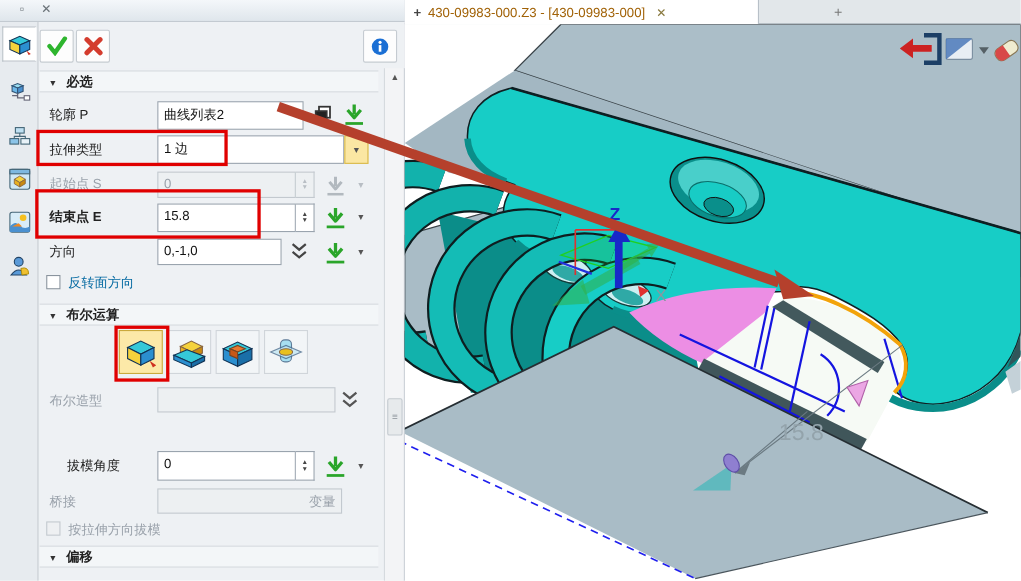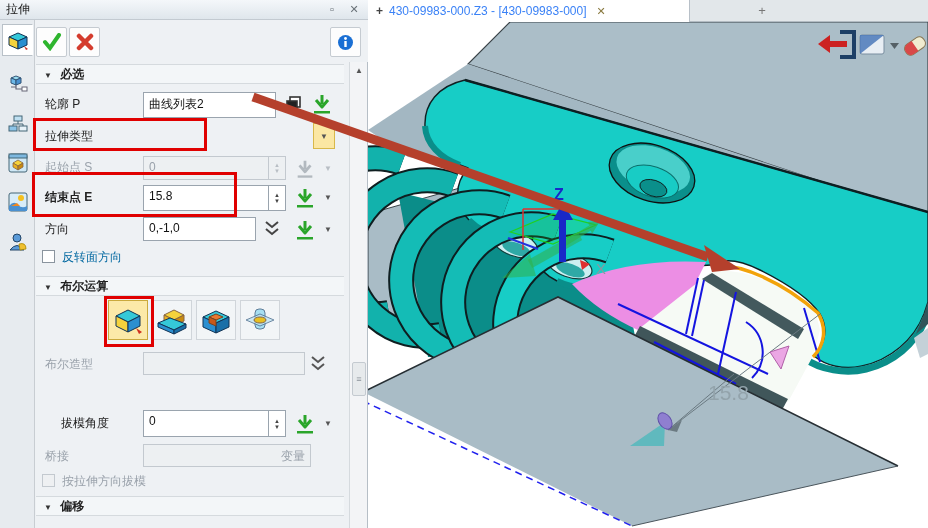--- a/index.html
+++ b/index.html
@@ -63,39 +63,38 @@
   #vscroll .thumb { position:absolute; left:2px; top:300px; width:14px; height:34px;
     background:#e7eaec; border:1px solid #c4cad0; border-radius:2px;
     display:flex; align-items:center; justify-content:center; color:#8a9298; font-size:9px; letter-spacing:0; }
 
   
   #tabbar { position:absolute; left:368px; top:0; width:560px; height:22px; background:#e2e7ea;
     border-bottom:1px solid #b3bcc3; }
   #tab-active { position:absolute; left:0; top:0; height:22px; width:322px; background:#fff;
     border-right:1px solid #b8c0c8; display:flex; align-items:center; padding:0 8px; gap:6px; }
   #tab-active .plus { color:#444; font-weight:bold; }
-  #tab-active .name { color:#3b82f6; white-space:nowrap; }
+  #tab-active .name { color:#a16207; white-space:nowrap; }
   #tab-active .x { color:#8a7a40; font-size:11px; margin-left:4px; }
   #newtab { position:absolute; left:385px; top:2px; width:18px; height:18px; color:#777;
     text-align:center; line-height:18px; font-size:13px; }
   #view3d { position:absolute; left:368px; top:22px; width:560px; height:506px; background:#fff; }
 
   
   .redbox { position:absolute; border:3px solid #e00000; }
   #arrow-ovl { position:absolute; left:0; top:0; width:928px; height:528px; pointer-events:none; }
 </style>
 </head>
 <body>
 
 <div id="stage">
 
   <div id="panel">
 
     <div id="titlebar">
-      <span class="ttl">拉伸</span>
       <span class="winbtn">▫</span>
       <span class="winbtn">✕</span>
     </div>
 
     <div id="sidebar">
       <div class="side-ic sel" style="top:4px;">
         <svg width="24" height="22" viewBox="0 0 24 22">
           <polygon points="3,8 12,4 21,8 12,12" fill="#35c8d8" stroke="#135" stroke-width="1"></polygon>
           <polygon points="3,8 12,12 12,20 3,16" fill="#f5d23c" stroke="#135" stroke-width="1"></polygon>
           <polygon points="21,8 12,12 12,20 21,16" fill="#2b8fd0" stroke="#135" stroke-width="1"></polygon>
@@ -177,20 +176,21 @@
       <svg class="ico-inline" style="left:249px; top:33px;" width="18" height="18" viewBox="0 0 18 18">
         <rect x="5" y="2" width="10" height="10" fill="#fff" stroke="#333" stroke-width="1.6"></rect>
         <rect x="2" y="6" width="10" height="10" fill="#222" stroke="#333" stroke-width="1.6"></rect>
       </svg>
       <svg class="ico-inline" style="left:274px; top:30px;" width="24" height="24" viewBox="0 0 24 24">
         <path d="M12,3 v9 M6,8 l6,7 6,-7" stroke="#2aa52a" stroke-width="3" fill="none" stroke-linejoin="round"></path>
         <rect x="4" y="19" width="16" height="2.5" fill="#2aa52a"></rect>
       </svg>
 
       <div class="rowlab" style="top:66px;">拉伸类型</div>
+      <div class="fld" style="left:107px; top:61px; width:170px; height:26px;"><span>1 边</span></div>
       <div class="ddbtn" style="left:277px; top:61px; height:26px;">
         <span class="caret">▼</span>
       </div>
 
       <div class="rowlab dis" style="top:97px;">起始点 S</div>
       <div class="fld dis" style="left:107px; top:94px; width:126px; height:24px;"><span>0</span></div>
       <div class="spin dis" style="left:233px; top:94px; height:24px;">
           <span>▲</span>
           <span>▼</span>
         </div>

